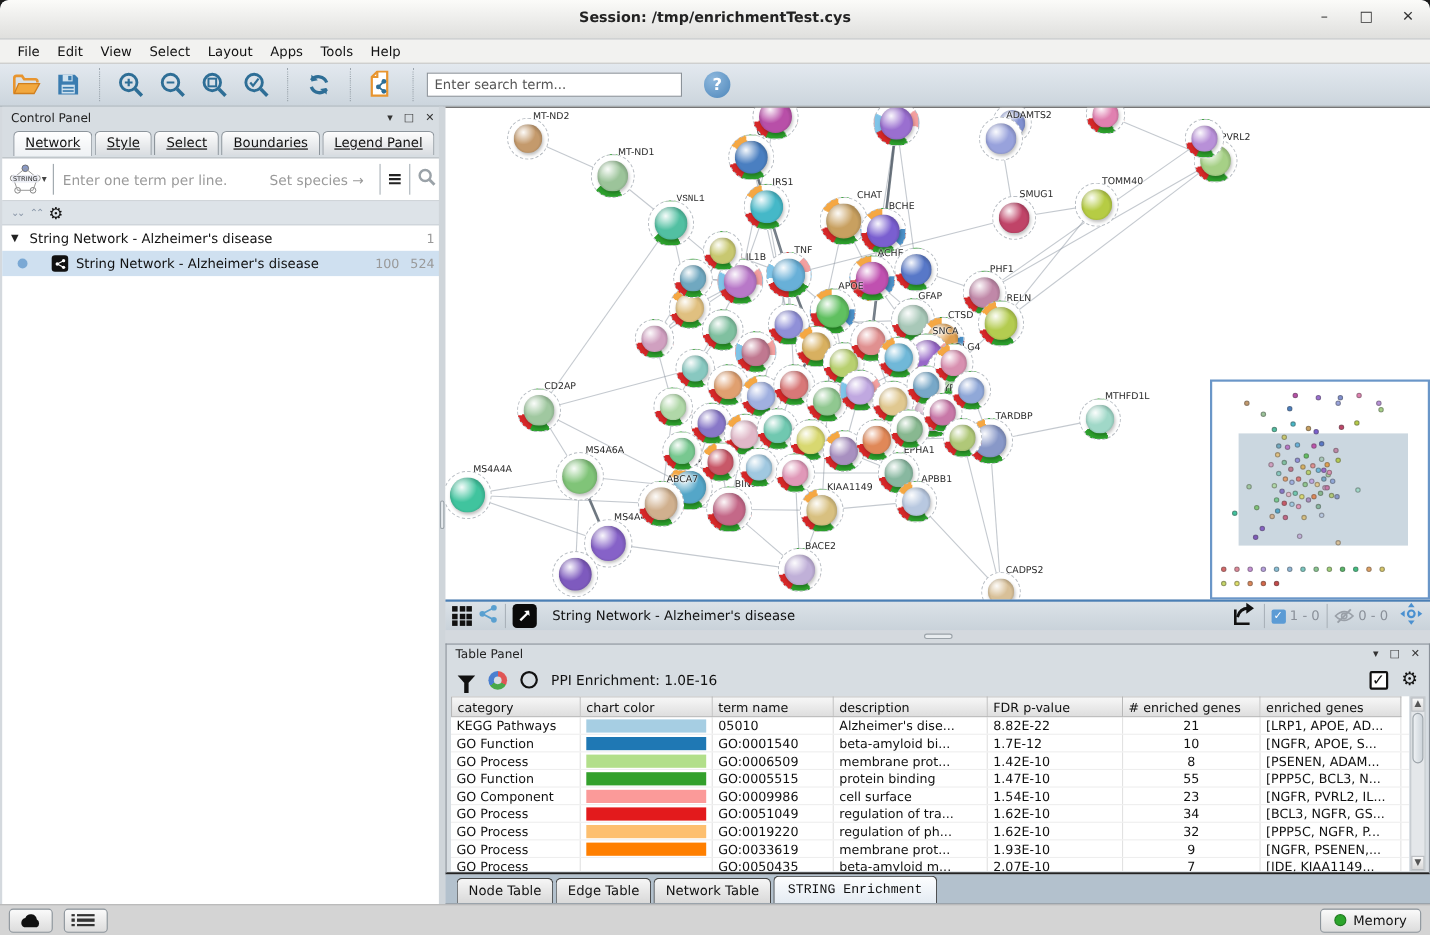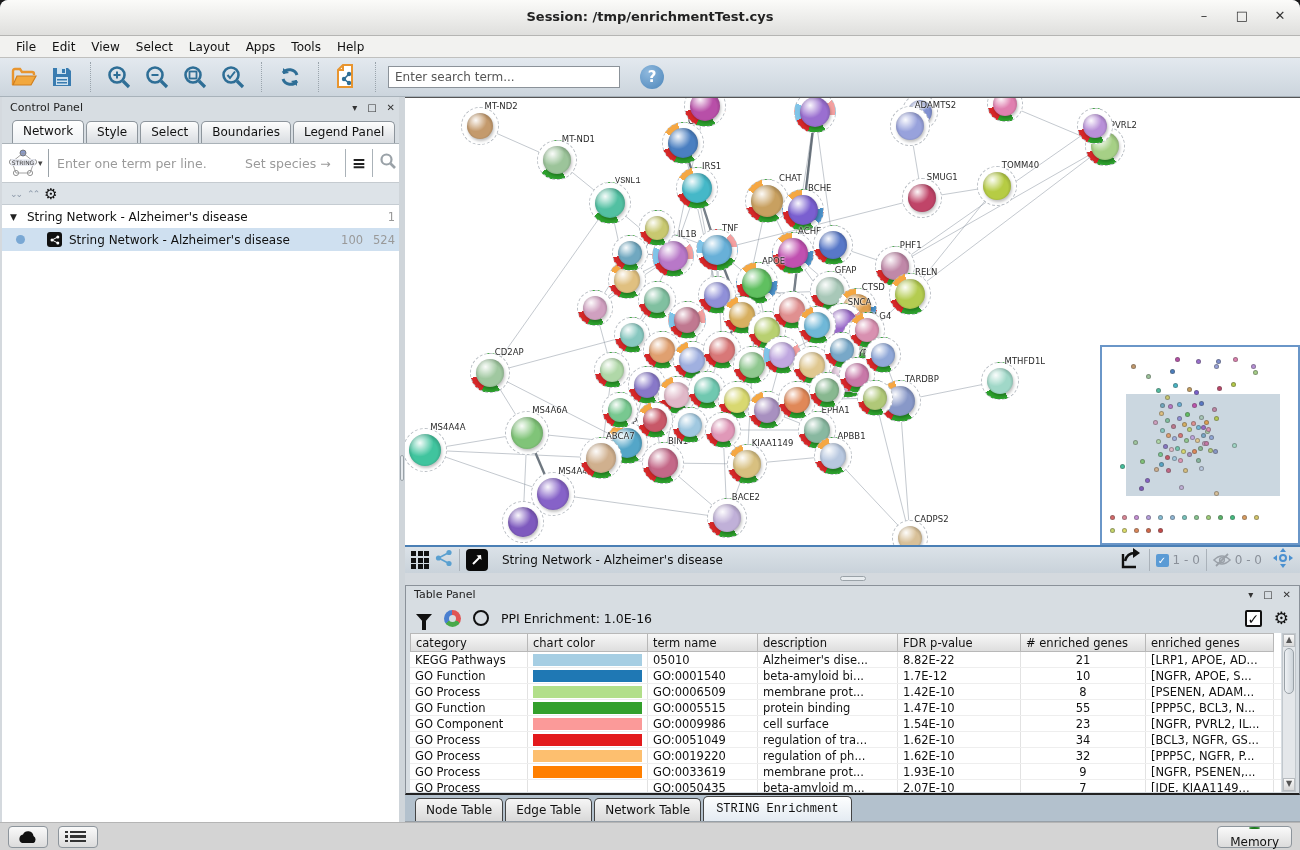--- a/index.html
+++ b/index.html
@@ -24,21 +24,21 @@
   .tbtn { width:32px; height:30px; display:flex; align-items:center; justify-content:center; }
   #search-box { width:232px; height:22px; border:1px solid #8b9299; background:#fff; font-size:12px; padding:0 6px; color:#333; font-family:"DejaVu Sans",sans-serif; }
   #search-box::placeholder { color:#555; }
   #help-btn { width:24px; height:24px; border-radius:50%; background:radial-gradient(circle at 35% 30%, #8fb9de, #4d86ba); color:#fff; font-weight:bold; font-size:15px; display:flex; align-items:center; justify-content:center; margin-left:14px; }
 
   
   #control-panel { position:absolute; left:2px; top:97px; width:402px; height:725px; background:#d7dde2; border-right:1px solid #97a0a8; }
   #cp-header { height:20px; display:flex; align-items:center; padding:0 8px; font-size:11px; color:#222; }
   #cp-header .spacer, #tp-header .spacer { flex:1; }
   .panel-ctl { font-size:10px; color:#333; margin-left:10px; font-weight:bold; }
-  #cp-tabs { height:26px; display:flex; align-items:flex-end; padding-left:10px; gap:2px; }
+  #cp-tabs { height:26px; display:flex; align-items:center; padding-left:10px; gap:2px;text-decoration:underline; }
   .cp-tab { border:1px solid #8d959c; border-bottom:none; border-radius:5px 5px 0 0; padding:3px 10px 4px; font-size:12px; color:#111;
     background:linear-gradient(#fdfdfd,#d9dde1); }
   .cp-tab.active { background:linear-gradient(#ffffff,#eef1f4); padding-bottom:5px; font-weight:normal; }
   #string-row { height:40px; background:#fff; border-top:1px solid #aab2b8; border-bottom:1px solid #c5cbd0; display:flex; align-items:center; padding:0 6px; }
   #string-logo { width:40px; display:flex; align-items:center; }
   #string-input-wrap { flex:1; display:flex; align-items:center; border-left:1px solid #9aa2a8; height:28px; padding-left:8px; }
   #string-input { border:none; outline:none; flex:1; font-size:12.5px; color:#999; font-family:"DejaVu Sans",sans-serif; min-width:10px; }
   #string-input::placeholder { color:#9a9a9a; }
   #species-label { font-size:12.5px; color:#9a9a9a; margin-right:8px; white-space:nowrap; }
   .srch-sep { width:1px; height:28px; background:#aab2b8; margin:0 6px; }
@@ -109,21 +109,21 @@
   #tbl-scroll .thumb { position:absolute; left:1px; right:1px; top:14px; height:46px; background:linear-gradient(90deg,#eef1f4,#cdd4da); border:1px solid #9aa2a8; border-radius:5px; }
 
   
   #bottom-tabs { position:absolute; left:405px; top:795px; width:895px; height:27px; background:#b3c1cd; display:flex; align-items:flex-end; padding-left:10px; gap:2px; border-bottom:1px solid #97a0a8; }
   .b-tab { border:1px solid #444; border-bottom:none; border-radius:5px 5px 0 0; padding:4px 10px; font-size:12px; color:#111; background:linear-gradient(#f6f6f6,#d9d9d9); }
   .b-tab.active { background:linear-gradient(#fdfeff,#e4ebf2); padding:5px 12px;font-family:Liberation Mono, monospace; }
 
   
   #statusbar { position:absolute; left:0; top:822px; width:100%; height:28px; background:#d4d4d4; border-top:1px solid #b5b5b5; display:flex; align-items:center; padding:0 8px; gap:10px; }
   .sbtn { width:40px; height:22px; border:1px solid #8d959c; border-radius:4px; background:linear-gradient(#fafafa,#dcdcdc); display:flex; align-items:center; justify-content:center; }
-  #memory-btn { margin-left:auto; height:22px; border:1px solid #8d959c; border-radius:4px; background:linear-gradient(#fafafa,#dcdcdc); display:flex; align-items:center; gap:6px; padding:0 12px; font-size:12px; color:#111;flex-direction:column; }
+  #memory-btn { margin-left:auto; height:22px; border:1px solid #8d959c; border-radius:4px; background:linear-gradient(#fafafa,#dcdcdc); display:flex; align-items:center; gap:6px; padding:0 12px; font-size:12px; color:#111; }
   #memory-btn .dot { width:11px; height:11px; border-radius:50%; background:#2ca52c; border:1px solid #1e7a1e; }
   .listicon { display:flex; flex-direction:column; gap:2px; }
   .listicon i { display:block; width:16px; height:2.5px; background:#333; position:relative; }
   .listicon i:before { content:""; position:absolute; left:-5px; top:0; width:3px; height:2.5px; background:#333; }
 </style>
 </head>
 <body>
 
 <div id="window">
 

